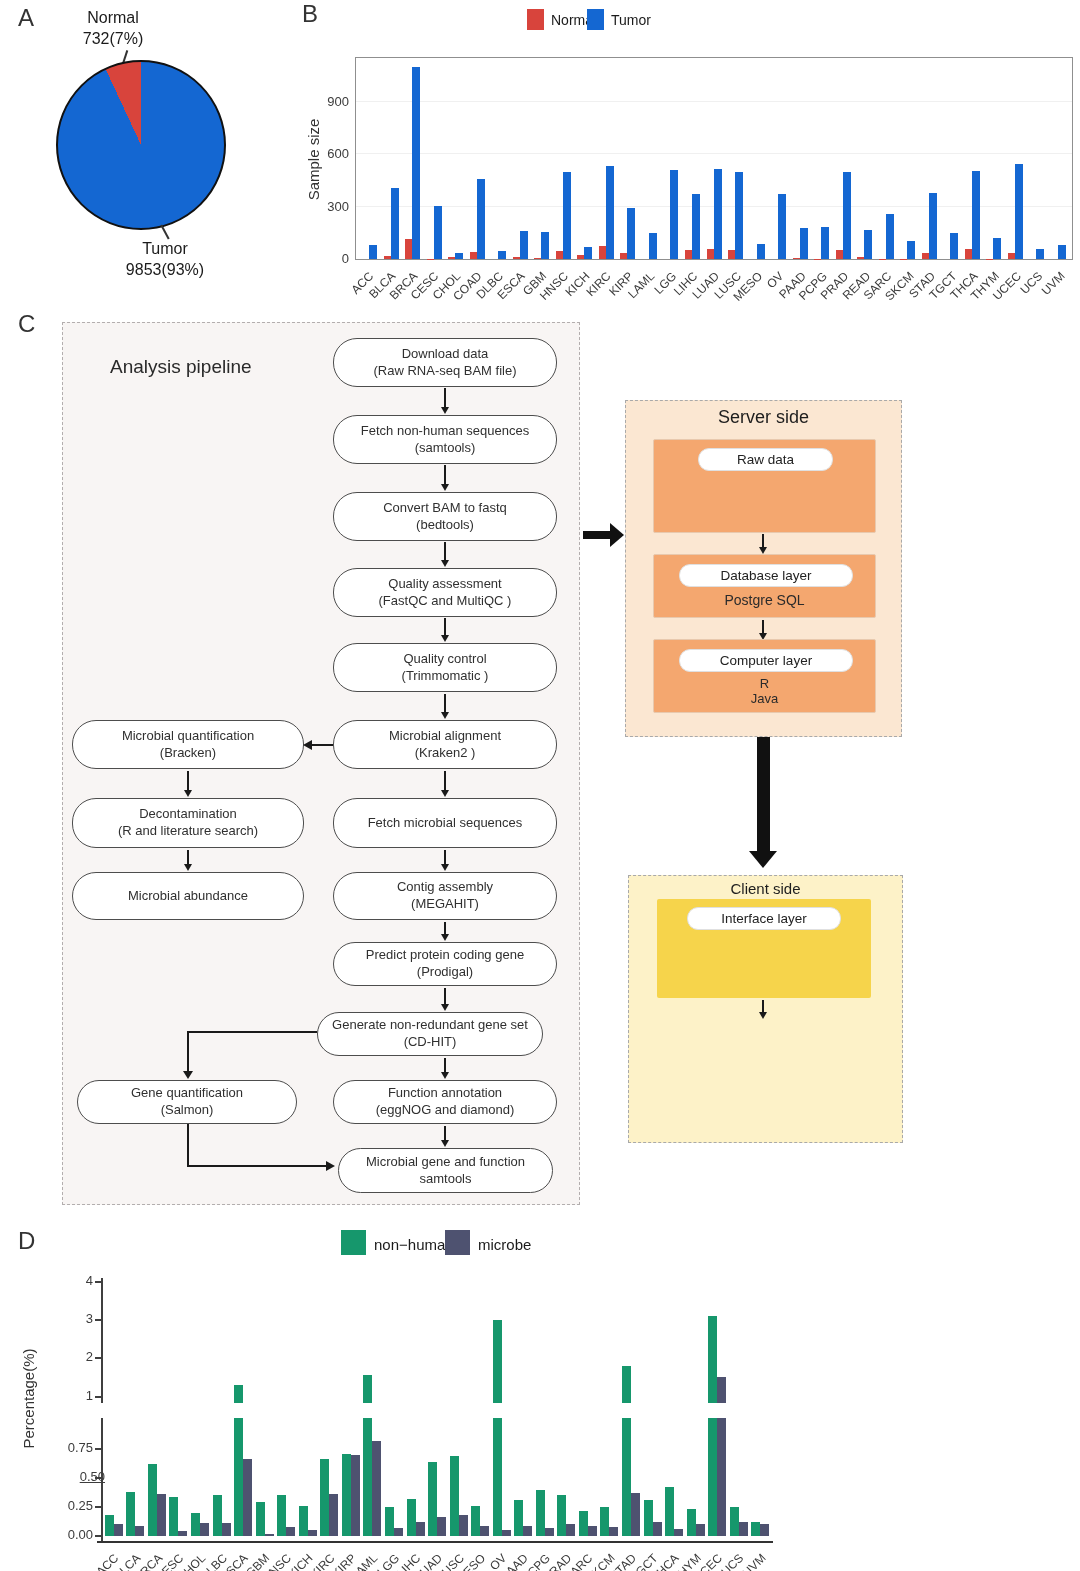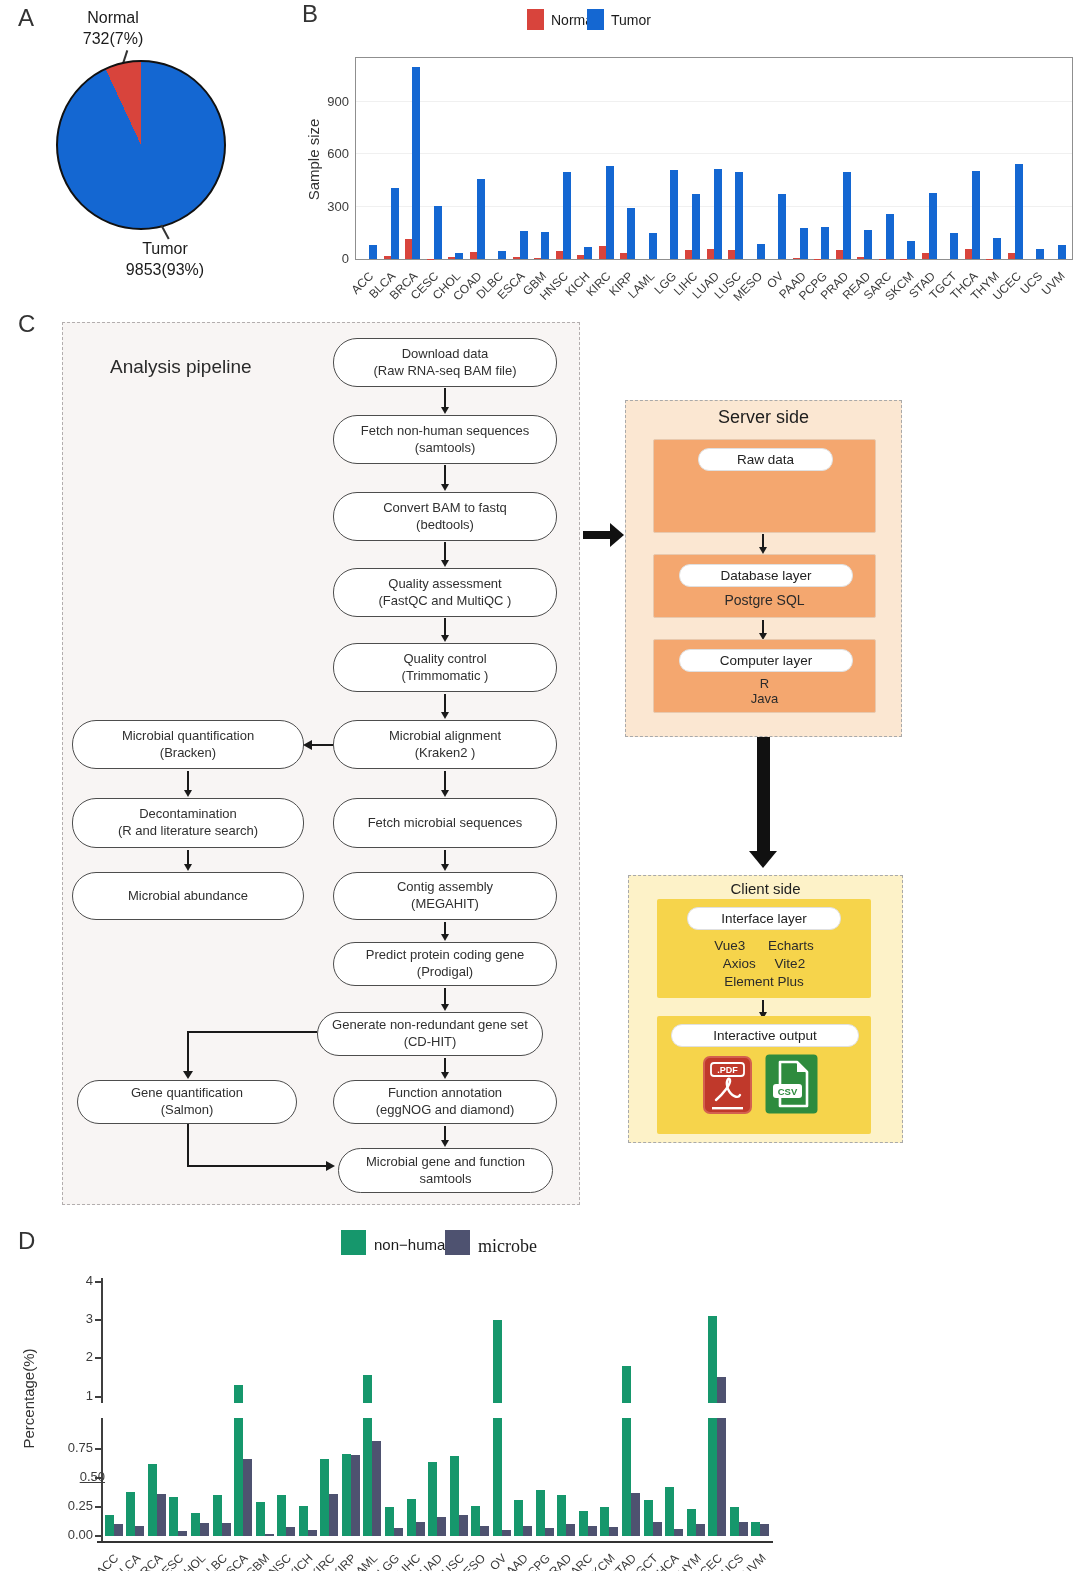--- a/index.html
+++ b/index.html
@@ -331,55 +331,29 @@
     </div>
   </div>
 
   <div id="big-down-shaft"></div>
   <div id="big-down-head"></div>
 
   <div id="client-box">
     <div class="panel-title" style="top:4px;font-size:15px;">Client side</div>
     <div class="ybox" style="left:28px;top:23px;width:214px;height:99px;">
       <div class="pill" style="left:30px;top:8px;width:152px;height:21px;">Interface layer</div>
-      <div class="obody" style="top:38px;font-size:13.5px;line-height:18px;text-align:center;">
-        <div class="pre">Vue3      Echarts</div>
-        <div class="pre">Axios     Vite2</div>
-        <div class="pre">Element Plus</div>
-      </div>
     </div>
     <div class="varrow" style="left:133px;top:124px;height:13px;"></div>
-    <div class="ybox" style="left:28px;top:140px;width:214px;height:118px;">
-      <div class="pill" style="left:14px;top:8px;width:186px;height:21px;">Interactive output</div>
-      <div style="position:absolute;left:46px;top:40px;">
-        <svg width="49" height="58" viewBox="0 0 49 58">
-          <rect x="1" y="1" width="47" height="56" rx="6" fill="#c0392b" stroke="#d4604f" stroke-width="2"></rect>
-          <rect x="8" y="7" width="33" height="13" rx="3" fill="none" stroke="#fff" stroke-width="1.8"></rect>
-          <text x="24.5" y="17" fill="#fff" font-size="9" font-weight="bold" text-anchor="middle" font-family="Liberation Sans,sans-serif">.PDF</text>
-          <path d="M13 44 C20 38 28 28 27 24 C26 20 22 25 25 33 C28 40 35 43 37 39" stroke="#fff" stroke-width="2.4" fill="none" stroke-linecap="round"></path>
-          <rect x="9" y="51" width="31" height="2.4" fill="#fff"></rect>
-        </svg>
-      </div>
-      <div style="position:absolute;left:108px;top:38px;">
-        <svg width="53" height="60" viewBox="0 0 53 60">
-          <rect x="0.5" y="0.5" width="52" height="59" rx="4" fill="#2e8b3e"></rect>
-          <path d="M15 8 h17 l10 10 v34 h-27 z" fill="none" stroke="#fff" stroke-width="2.6" stroke-linejoin="round"></path>
-          <path d="M32 8 l10 10 h-10 z" fill="#fff"></path>
-          <rect x="8" y="30" width="29" height="14" rx="3" fill="#fff"></rect>
-          <text x="22.5" y="40.5" fill="#2e8b3e" font-size="9.5" font-weight="bold" text-anchor="middle" font-family="Liberation Sans,sans-serif">CSV</text>
-        </svg>
-      </div>
-    </div>
   </div>
 
   <div class="plabel" style="left:18px;top:1227px;">D</div>
   <div class="swatch" id="pd-sw-nonhuman" style="left: 341px; top: 1230px; width: 25px; height: 25px; background: rgb(22, 151, 108);"></div>
   <div class="legend-text" style="left:374px;top:1236px;font-size:15px;">non−human</div>
   <div class="swatch" id="pd-sw-microbe" style="left: 445px; top: 1230px; width: 25px; height: 25px; background: rgb(78, 82, 112);"></div>
-  <div class="legend-text" style="left:478px;top:1236px;font-size:18px;font-family:Liberation Serif, serif;">microbe</div>
+  <div class="legend-text" style="left:478px;top:1236px;font-size:15px;">microbe</div>
   <div class="ylab" style="left:-82px;top:1390px;width:220px;">Percentage(%)</div>
   <div id="pd-upper">
       <div class="axis-v" style="left: -2px; top: 0px; height: 125px;"></div>
       <div class="tickmark" style="left: -8px; top: 117.5px;"></div>
       <div class="tickmark" style="left: -8px; top: 79.2px;"></div>
       <div class="tickmark" style="left: -8px; top: 40.9px;"></div>
       <div class="tickmark" style="left: -8px; top: 2.6px;"></div>
       <div class="pd-bar" style="left: 131.1px; bottom: 0px; width: 9px; height: 18px; background: rgb(22, 151, 108);"></div>
       <div class="pd-bar" style="left: 260.4px; bottom: 0px; width: 9px; height: 27.6px; background: rgb(22, 151, 108);"></div>
       <div class="pd-bar" style="left: 389.6px; bottom: 0px; width: 9px; height: 83.1px; background: rgb(22, 151, 108);"></div>

